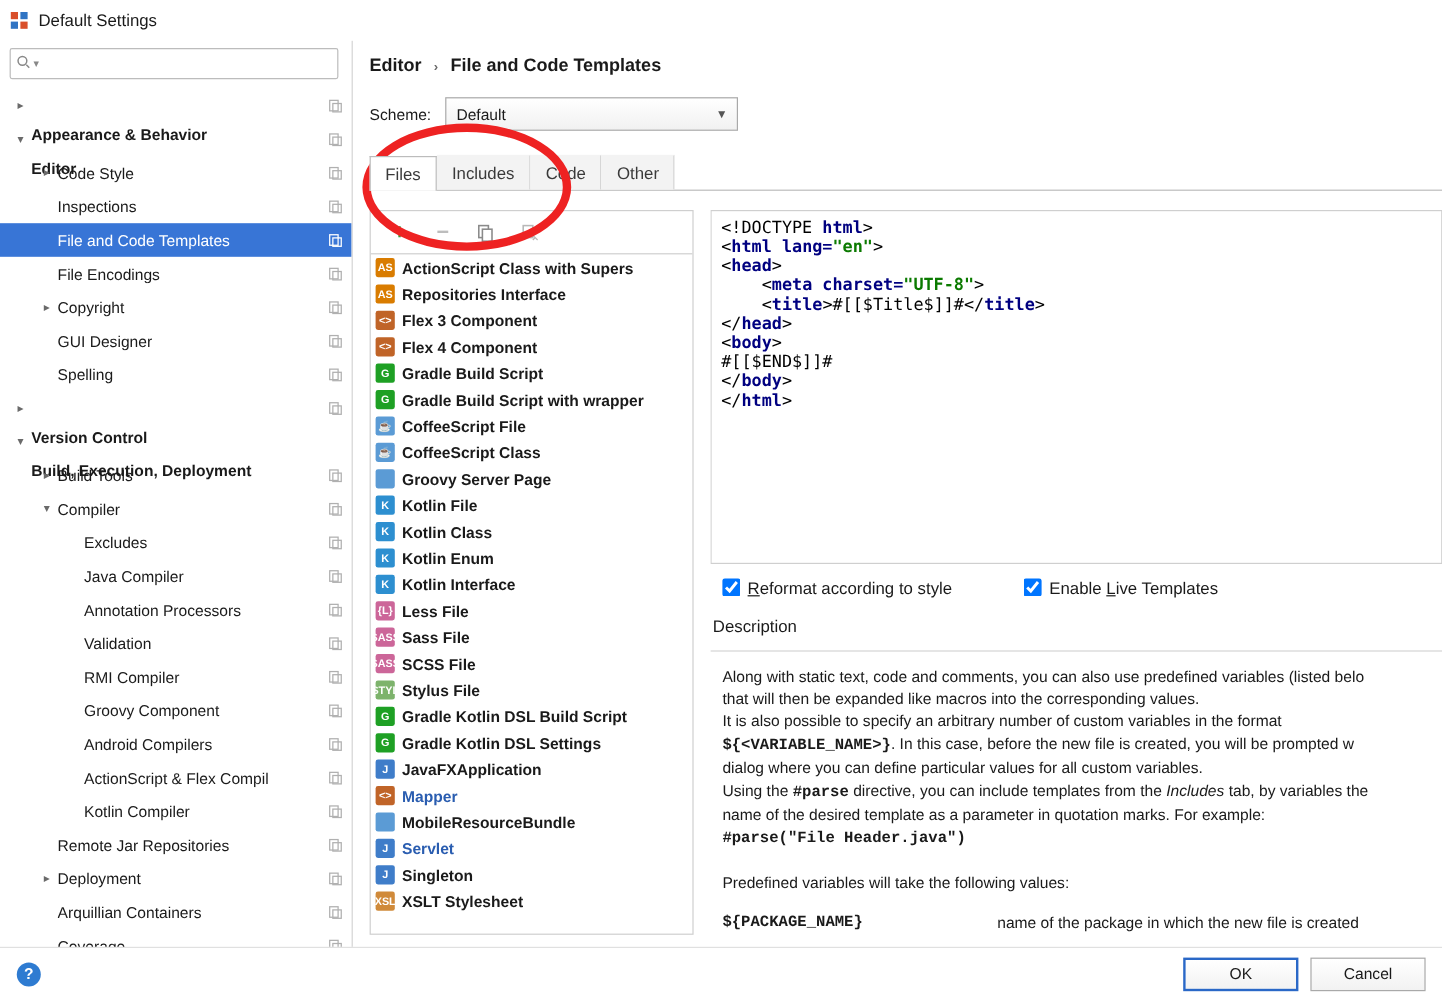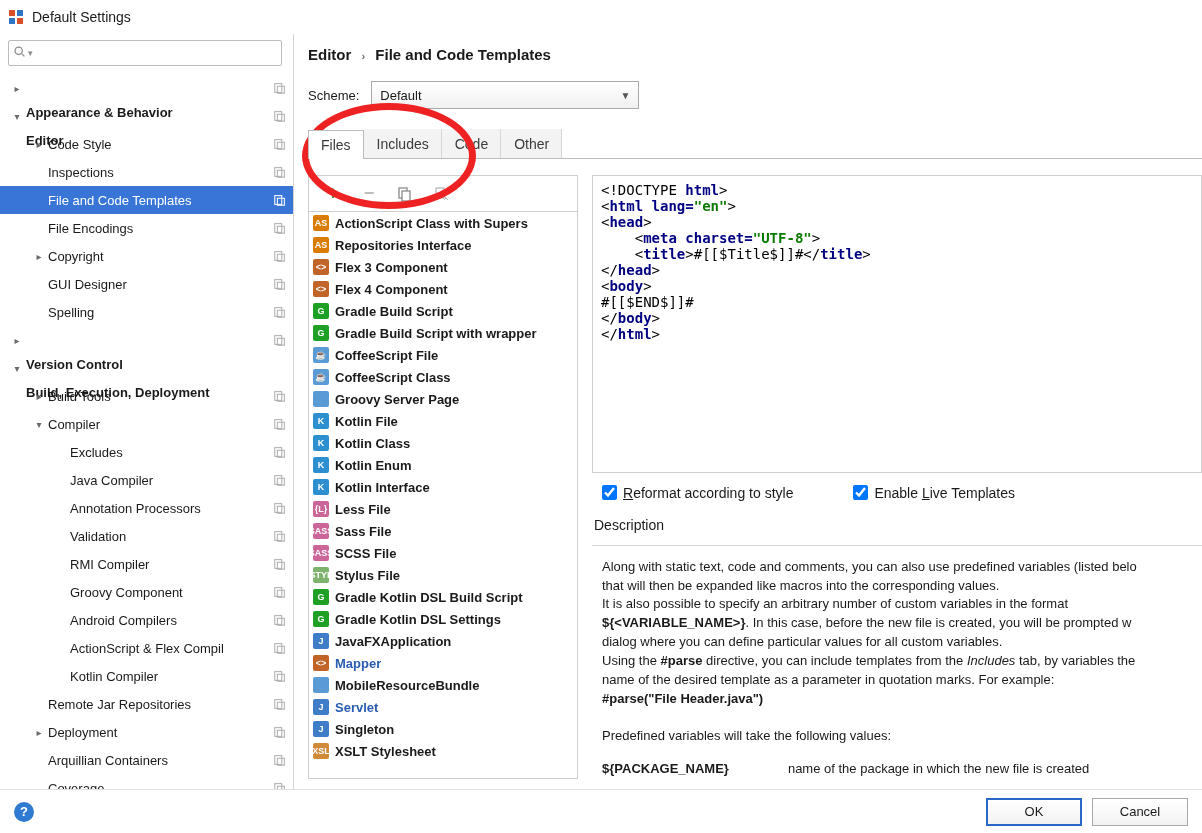--- a/index.html
+++ b/index.html
@@ -32,21 +32,21 @@
 .tree-item.d2 { padding-left: 54px; }
 .tree-item.selected { background: #3875d6; color: #fff; }
 .tree-item.selected .chev, .tree-item.selected .endicon { color: #fff; }
 
 .content { flex: 1; padding: 12px 0 0 14px; display: flex; flex-direction: column; }
 .breadcrumb { font-size: 15px; font-weight: 700; margin-bottom: 18px; }
 .breadcrumb .sep { margin: 0 6px; color: #6a6a6a; font-size: 11px; }
 
 .scheme-row { display: flex; align-items: center; gap: 12px; margin-bottom: 20px; }
 .scheme-row label { font-size: 13px; }
-.scheme-select { width: 268px; height: 28px; border: 1px solid #a9a9a9; background: linear-gradient(#fff,#f1f1f1); display: flex; align-items: center; justify-content: space-between; padding: 0 8px; }
+.scheme-select { width: 244px; height: 28px; border: 1px solid #a9a9a9; background: linear-gradient(#fff,#f1f1f1); display: flex; align-items: center; justify-content: space-between; padding: 0 8px; }
 .scheme-select .dd { color: #555; font-size: 10px; }
 
 .tabs-row { display: flex; border-bottom: 1px solid #bcbcbc; position: relative; }
 .tab { padding: 6px 12px; font-size: 14px; color: #3a3a3a; border: 1px solid transparent; border-bottom: none; background: #f3f3f3; cursor: default; }
 .tab.active { background: #fff; border-color: #bcbcbc; position: relative; top: 1px; }
 .tab:not(.active) { border-right: 1px solid #d6d6d6; }
 
 .annot-circle { position: absolute; top: -26px; left: -6px; width: 174px; height: 106px; border: 7px solid #e22; border-radius: 50%; pointer-events: none; }
 
 .lower { display: flex; margin-top: 16px; gap: 14px; height: 604px; }
@@ -81,22 +81,22 @@
 .c-tx { color: #000; }
 .c-br { color: #000; }
 
 .cb-row { display: flex; gap: 60px; padding-left: 10px; }
 .cb-row label { display: flex; align-items: center; gap: 6px; font-size: 14px; }
 .cb-row input { width: 15px; height: 15px; }
 .ul { text-decoration: underline; }
 
 .desc-label { font-size: 14px; margin-top: 4px; margin-left: 2px; }
 .desc-box { border-top: 1px solid #d4d4d4; padding: 12px 6px 0 10px; font-size: 13px; line-height: 1.45; }
-.desc-box mono { font-family: Liberation Sans, sans-serif; font-weight: 700; }
-.desc-box .row2 { display: flex; gap: 59px; margin-top: 14px; }
+.desc-box mono { font-family: Liberation Mono, monospace; font-weight: 700; }
+.desc-box .row2 { display: flex; gap: 112px; margin-top: 14px; }
 .desc-box i { font-style: italic; }
 
 .footer { height: 44px; border-top: 1px solid #e0e0e0; display: flex; align-items: center; justify-content: space-between; padding: 0 14px; }
 .help-ic { width: 20px; height: 20px; border-radius: 50%; background: #2e7bd1; color: #fff; display: flex; align-items: center; justify-content: center; font-weight: 700; font-size: 13px; }
 .btns { display: flex; gap: 10px; }
 .btn { min-width: 96px; height: 28px; border: 1px solid #a9a9a9; background: linear-gradient(#fff,#f2f2f2); display: flex; align-items: center; justify-content: center; font-size: 13px; }
 .btn.primary { border: 2px solid #2a68c7; }
 </style>
 </head>
 <body>

